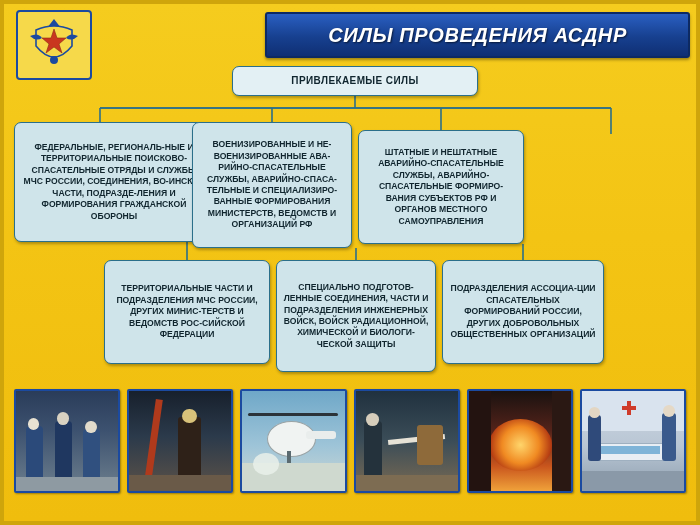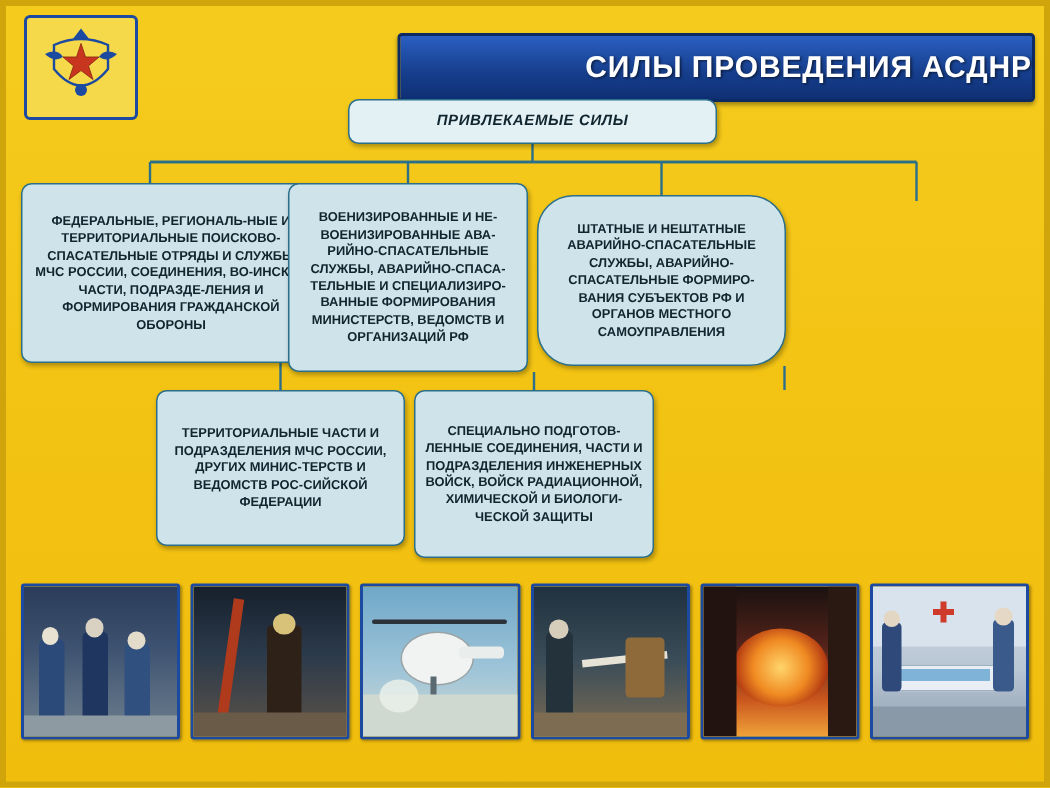--- a/index.html
+++ b/index.html
@@ -42,29 +42,30 @@
     display: flex;
     align-items: center;
     justify-content: center;
   }
   .emblem svg { display:block; }
 
   .title-bar {
     position: absolute;
     left: 255px;
     right: 0px;
-    top: 12px;
+    top: 2px;
     height: 42px;
     background: linear-gradient(180deg, #2a5fc2 0%, #17408f 55%, #0f2f74 100%);
     border: 2px solid #0d2a63;
     border-radius: 3px;
     display: flex;
     align-items: center;
-    justify-content: flex-end;
+    justify-content: center;
     box-shadow: 0 2px 3px rgba(0,0,0,.35);
+    font-style: italic;
   }
   .title-bar span {
     color: #ffffff;
     font-size: 20px;
     font-weight: bold;
     letter-spacing: .6px;
     text-shadow: 1px 1px 2px rgba(0,0,0,.6);
     white-space: nowrap;
   }
 
@@ -83,28 +84,27 @@
     color: #10252e;
     font-size: 8.6px;
     font-weight: bold;
     line-height: 1.33;
     padding: 5px 6px;
   }
   .box.top {
     background: #e3f0f4;
     font-size: 10px;
     letter-spacing: .4px;
-    font-style: italic;
   }
 
   #box-top   { left: 228px; top: 62px;  width: 246px; height: 30px; }
 
   #box-r1-1  { left: 10px;  top: 118px; width: 200px; height: 120px; }
   #box-r1-2  { left: 188px; top: 118px; width: 160px; height: 126px; }
-  #box-r1-3  { left: 354px; top: 126px; width: 166px; height: 114px; border-radius: 24px; }
+  #box-r1-3  { left: 354px; top: 126px; width: 166px; height: 114px; }
   #box-r1-4  { left: 526px; top: 130px; width: 162px; height: 100px; }
 
   #box-r2-1  { left: 100px; top: 256px; width: 166px; height: 104px; }
   #box-r2-2  { left: 272px; top: 256px; width: 160px; height: 112px; }
   #box-r2-3  { left: 438px; top: 256px; width: 162px; height: 104px; }
 
   
   .lines { position: absolute; left:0; top:0; width:700px; height:525px; pointer-events:none; }
 
   
@@ -199,20 +199,23 @@
   <div class="box" id="box-r1-3">
     <span>ШТАТНЫЕ И НЕШТАТНЫЕ АВАРИЙНО-СПАСАТЕЛЬНЫЕ СЛУЖБЫ, АВАРИЙНО-СПАСАТЕЛЬНЫЕ ФОРМИРО-ВАНИЯ СУБЪЕКТОВ РФ И ОРГАНОВ МЕСТНОГО САМОУПРАВЛЕНИЯ</span>
   </div>
 
   <div class="box" id="box-r2-1">
     <span>ТЕРРИТОРИАЛЬНЫЕ ЧАСТИ И ПОДРАЗДЕЛЕНИЯ МЧС РОССИИ, ДРУГИХ МИНИС-ТЕРСТВ И ВЕДОМСТВ РОС-СИЙСКОЙ ФЕДЕРАЦИИ</span>
   </div>
   <div class="box" id="box-r2-2">
     <span>СПЕЦИАЛЬНО ПОДГОТОВ-ЛЕННЫЕ СОЕДИНЕНИЯ, ЧАСТИ И ПОДРАЗДЕЛЕНИЯ ИНЖЕНЕРНЫХ ВОЙСК, ВОЙСК РАДИАЦИОННОЙ, ХИМИЧЕСКОЙ И БИОЛОГИ-ЧЕСКОЙ ЗАЩИТЫ</span>
   </div>
+  <div class="box" id="box-r2-3">
+    <span>ПОДРАЗДЕЛЕНИЯ АССОЦИА-ЦИИ СПАСАТЕЛЬНЫХ ФОРМИРОВАНИЙ РОССИИ, ДРУГИХ ДОБРОВОЛЬНЫХ ОБЩЕСТВЕННЫХ ОРГАНИЗАЦИЙ</span>
+  </div>
 
   <div class="photos">
 
     <div class="photo p1">
       <div class="ph-inner">
         <div class="bar" style="left:10%;top:35%;width:16%;height:55%;background:#2b4a7a;border-radius:4px 4px 0 0;"></div>
         <div class="blob" style="left:12%;top:27%;width:11%;height:12%;background:#e8e2d2;"></div>
         <div class="bar" style="left:38%;top:30%;width:17%;height:60%;background:#1f3760;border-radius:4px 4px 0 0;"></div>
         <div class="blob" style="left:40%;top:21%;width:12%;height:13%;background:#d9d2c2;"></div>
         <div class="bar" style="left:66%;top:38%;width:16%;height:52%;background:#30507f;border-radius:4px 4px 0 0;"></div>

